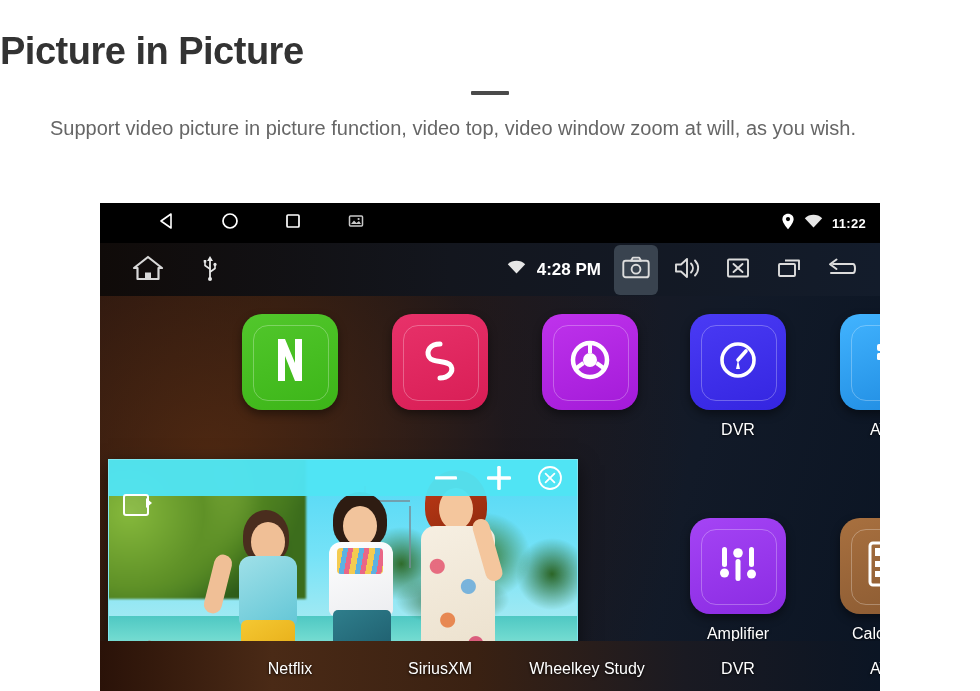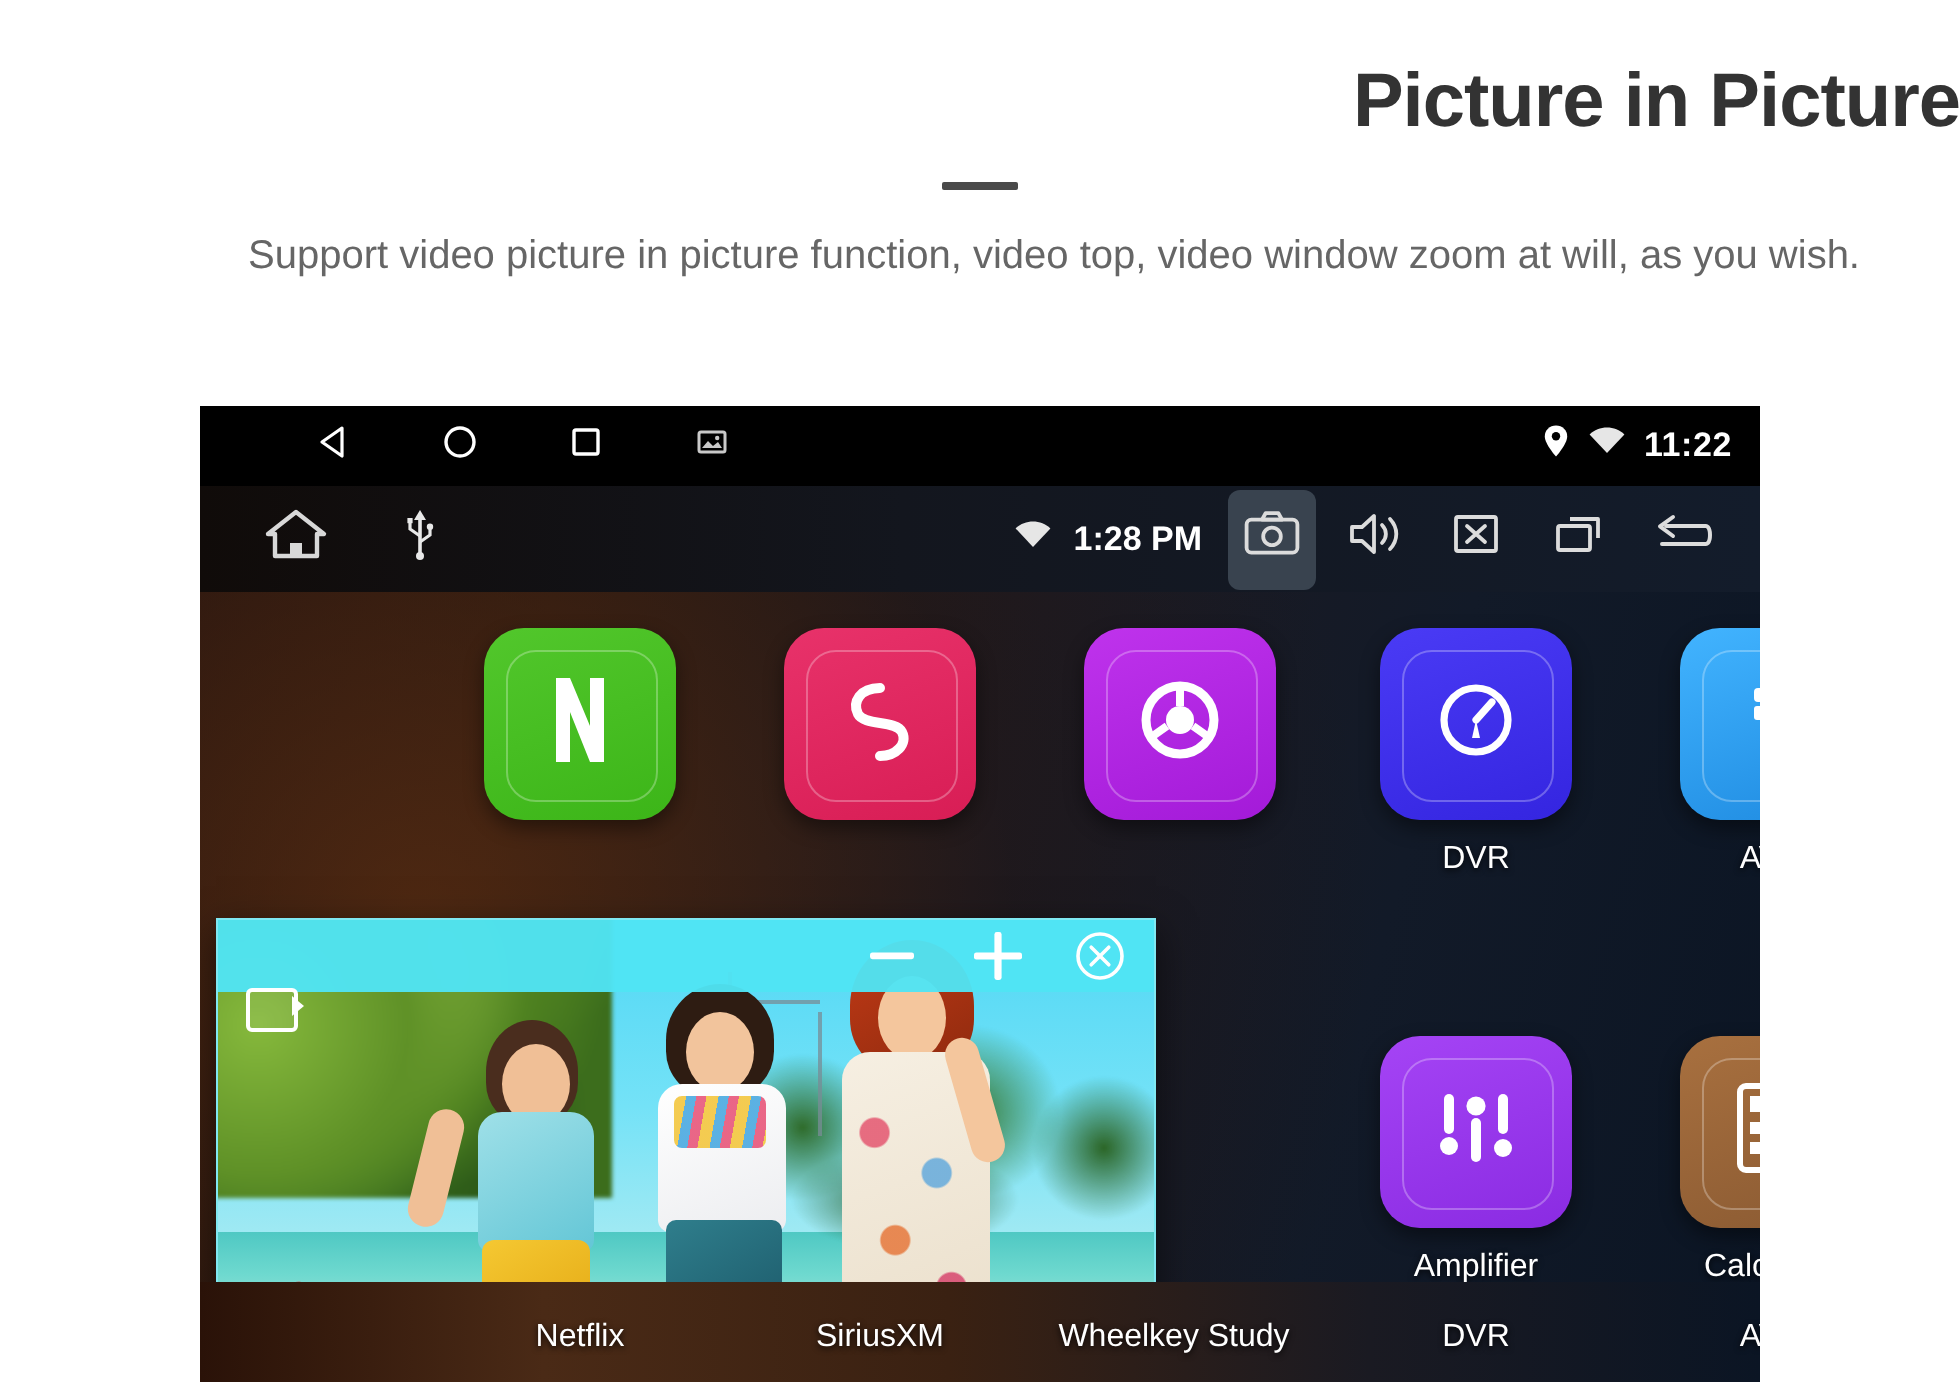--- a/index.html
+++ b/index.html
@@ -5,21 +5,21 @@
   * { box-sizing: border-box; margin: 0; padding: 0; }
   html, body {
     width: 980px; height: 691px;
     background: #ffffff;
     font-family: "Liberation Sans", sans-serif;
     overflow: hidden;
   }
   .page { position: relative; width: 980px; height: 691px; background: #fff; }
 
   
-  .header { width: 980px; padding-top: 30px; text-align: right; }
+  .header { width: 980px; padding-top: 30px; text-align: left; }
   .page-title {
     font-size: 38px; font-weight: bold; color: #333333;
     letter-spacing: -0.5px; line-height: 1.15;
   }
   .title-rule {
     width: 38px; height: 4px; background: #4a4a4a;
     margin: 17px auto 0 auto; border-radius: 1px;
   }
   .subtitle {
     margin: 19px auto 0 auto; width: 880px;
@@ -36,21 +36,21 @@
   .statusbar {
     position: relative; height: 40px; width: 100%;
     background: #000000;
     display: flex; align-items: center;
   }
   .sb-nav { display: flex; align-items: center; gap: 43px; margin-left: 57px; }
   .sb-right {
     position: absolute; right: 14px; top: 0; height: 40px;
     display: flex; align-items: center; gap: 9px;
   }
-  .sb-time { color: #fff; font-size: 17px; font-weight: bold; letter-spacing: 0.3px; }
+  .sb-time { color: #fff; font-size: 13px; font-weight: bold; letter-spacing: 0.3px; }
 
   
   .toolbar {
     position: relative; height: 53px; width: 100%;
     background: linear-gradient(to right, #100b09 0%, #13161e 45%, #131c2b 100%);
     display: flex; align-items: center;
   }
   .tb-left { display: flex; align-items: center; gap: 38px; margin-left: 32px; }
   .tb-right {
     position: absolute; right: 18px; top: 0; height: 53px;
@@ -278,21 +278,21 @@
             <circle cx="13" cy="9.4" r="1.6" fill="#e8e8e8"></circle>
           </svg>
         </span>
       </div>
       <div class="tb-right">
         <span>
           <svg width="19" height="15" viewBox="0 0 19 15">
               <path d="M9.5 13.5 L0.8 4.2 C5.4 -0.4 13.6 -0.4 18.2 4.2 Z" fill="#e6e6e6"></path>
             </svg>
         </span>
-        <span class="tb-time">1:28 PM</span>
+        <span class="tb-time">4:28 PM</span>
 
         <span class="tb-btn active">
           <span>
             <svg width="28" height="24" viewBox="0 0 28 24">
               <rect x="1.3" y="4.8" width="25.4" height="16.5" rx="2.4" fill="none" stroke="#dcdcdc" stroke-width="1.9"></rect>
               <path d="M9 4.8 L10.8 1.6 L17.2 1.6 L19 4.8 Z" fill="none" stroke="#dcdcdc" stroke-width="1.9" stroke-linejoin="round"></path>
               <circle cx="14" cy="13.2" r="4.4" fill="none" stroke="#dcdcdc" stroke-width="1.9"></circle>
             </svg>
           </span>
         </span>

